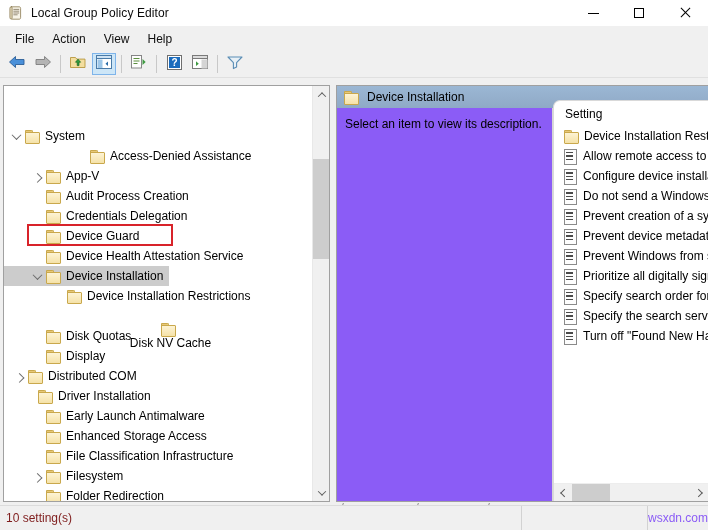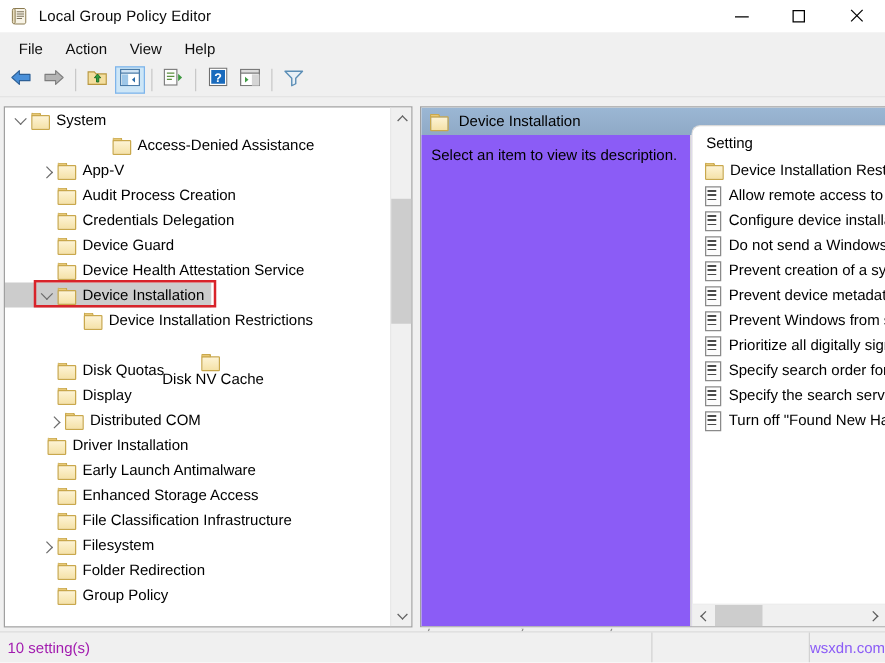--- a/index.html
+++ b/index.html
@@ -239,21 +239,21 @@
     flex: 1; height: 19px; border-bottom: 1px solid #cfcfcf;
   }
 
   
   .statusbar {
     position: absolute; left: 0; top: 505px; width: 708px; height: 25px;
     background: #f0f0f0; border-top: 1px solid #dcdcdc;
     display: flex; align-items: center;
   }
   .sb-seg1 { width: 540px; height: 25px; display: flex; align-items: center; padding-left: 6px;
-             border-right: 1px solid #d2d2d2; font-size: 12px; color: #a21caf; }
+             border-right: 1px solid #d2d2d2; font-size: 12px; color: #7f1d1d; }
   .sb-seg2 { width: 130px; height: 25px; border-right: 1px solid #d2d2d2; }
   .sb-seg3 { flex: 1; height: 25px; display: flex; align-items: center; justify-content: center;
              font-size: 12px; color: #8b5cf6; }
 </style>
 </head>
 <body>
 
 <div id="app">
 
   <div class="titlebar">
@@ -365,21 +365,21 @@
           <path d="M2 3h14l-5.4 5.6V13l-3.2 1.6V8.6z" fill="#e8f0f6" stroke="#5a8db5" stroke-width="1.1" stroke-linejoin="round"></path>
         </svg>
       </span>
     </div>
   </div>
 
   <div class="content">
 
     <div class="tree-pane">
       <div class="tree-inner" id="tree-inner">
-          <div class="tree-row" style="padding-left: 4px;">
+          <div class="tree-row" style="padding-left: 4px; margin-top: 40px;">
             <span class="tw expanded">
               <i class="chev"></i>
             </span>
             <span class="folder"></span>
             <span class="tree-label">System</span>
           </div>
           <div class="tree-row" style="padding-left: 25px; margin-left: 44px;">
             <span class="tw none"></span>
             <span class="folder"></span>
             <span class="tree-label">Access-Denied Assistance</span>
@@ -431,21 +431,21 @@
           <div class="tree-row" style="padding-left: 25px;">
             <span class="tw none"></span>
             <span class="folder"></span>
             <span class="tree-label">Disk Quotas</span>
           </div>
           <div class="tree-row" style="padding-left: 25px;">
             <span class="tw none"></span>
             <span class="folder"></span>
             <span class="tree-label">Display</span>
           </div>
-          <div class="tree-row" style="padding-left: 31px;">
+          <div class="tree-row" style="padding-left: 7px;">
             <span class="tw collapsed">
               <i class="chev"></i>
             </span>
             <span class="folder"></span>
             <span class="tree-label">Distributed COM</span>
           </div>
           <div class="tree-row" style="padding-left: 17px;">
             <span class="tw none"></span>
             <span class="folder"></span>
             <span class="tree-label">Driver Installation</span>

